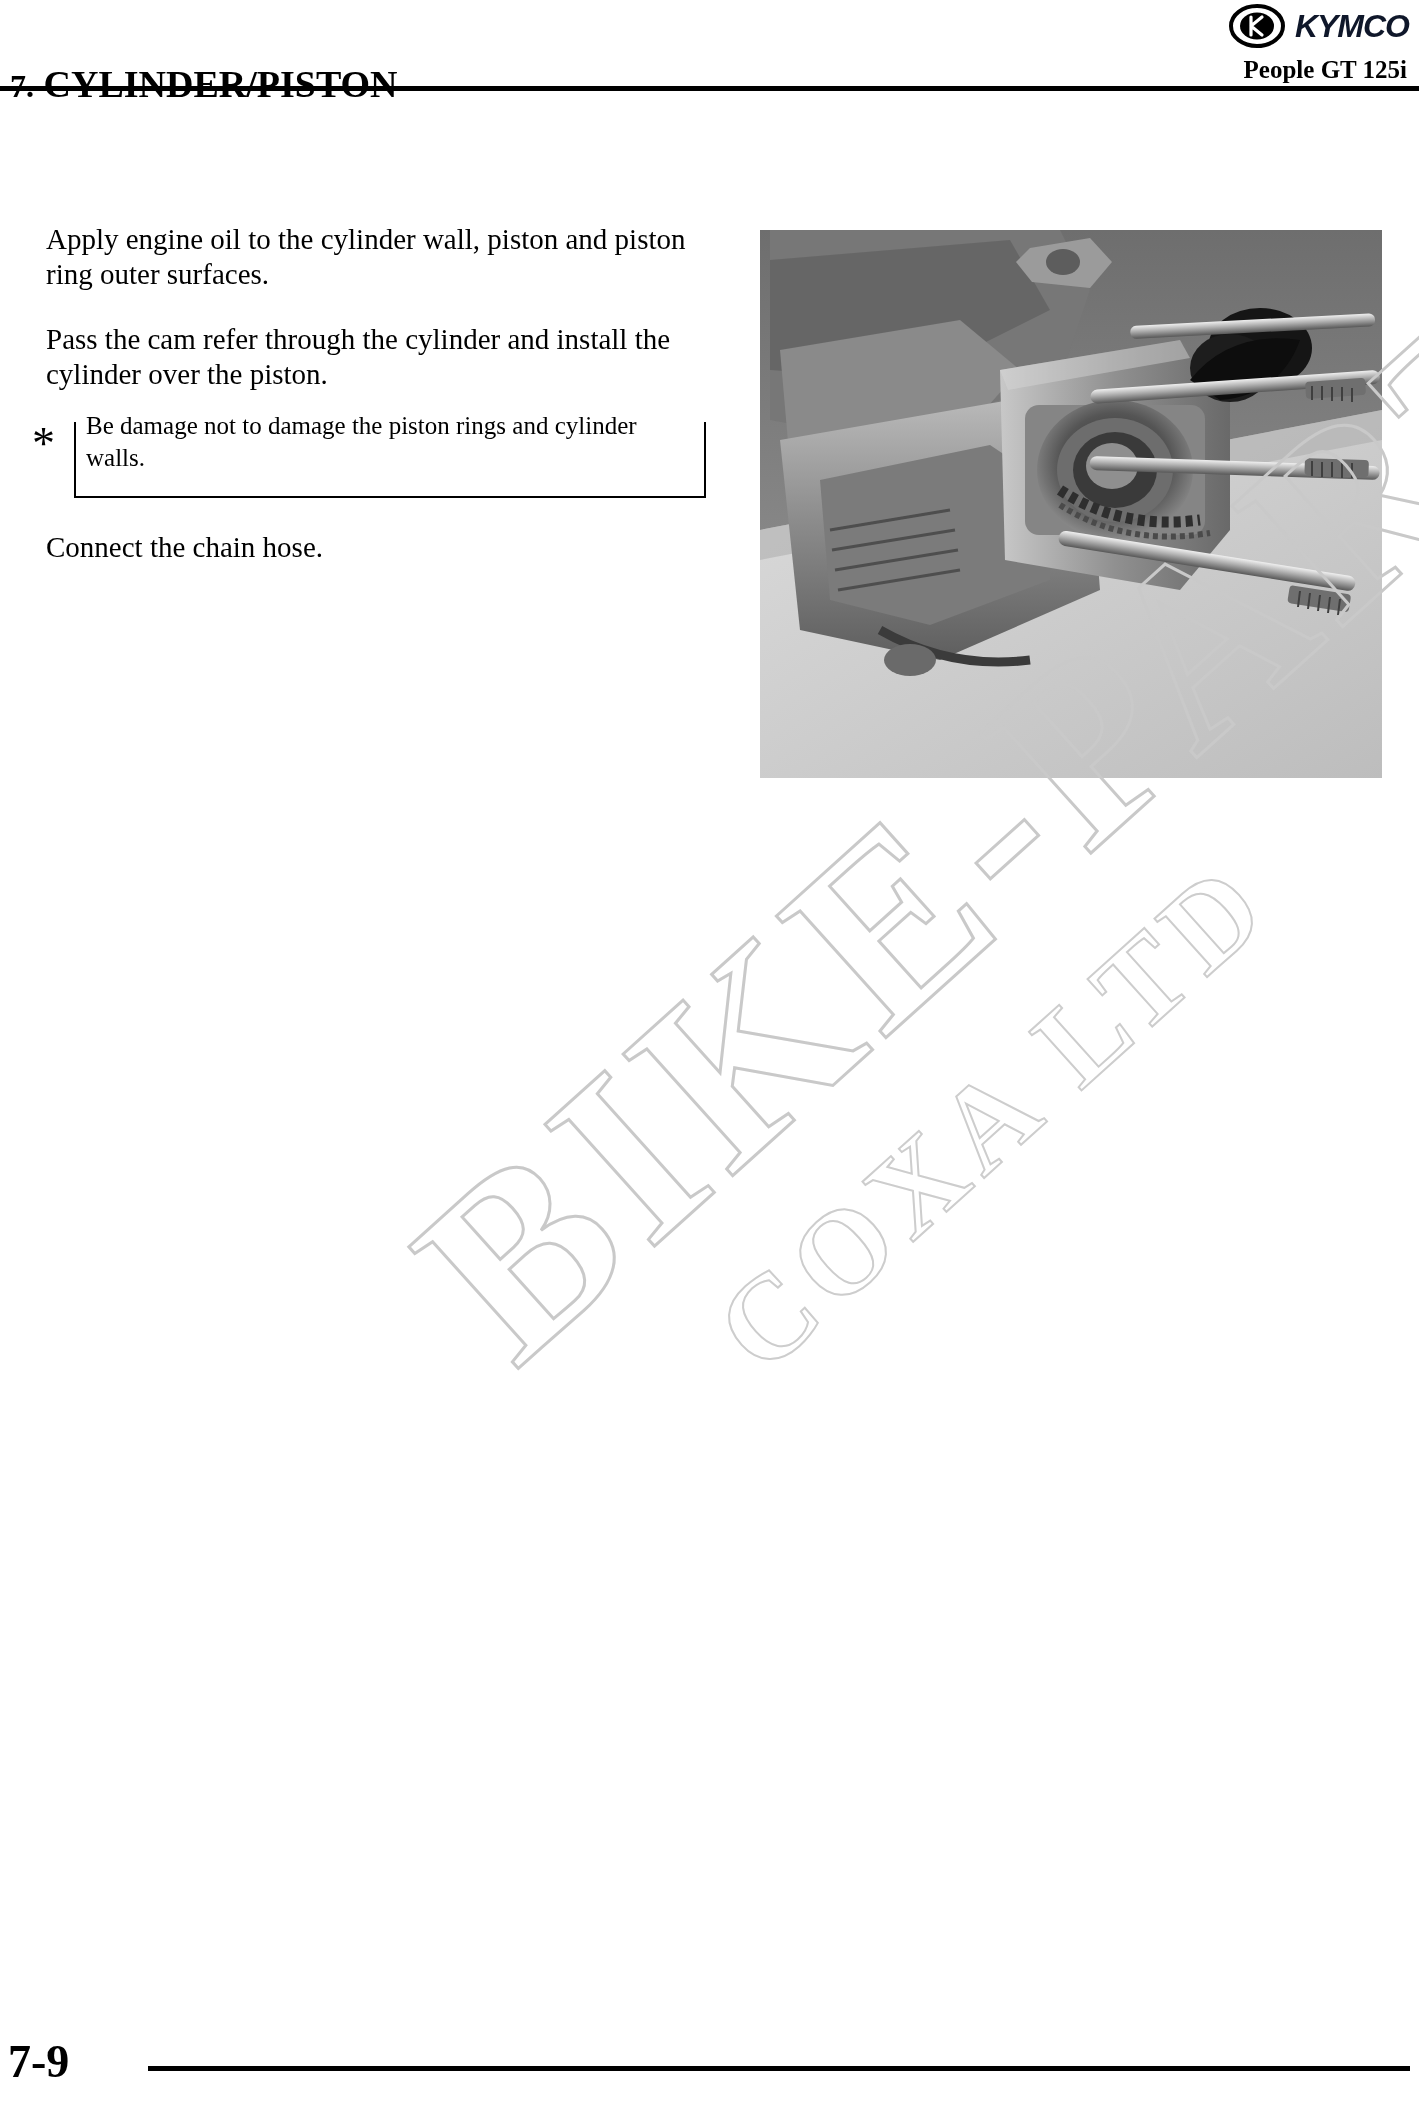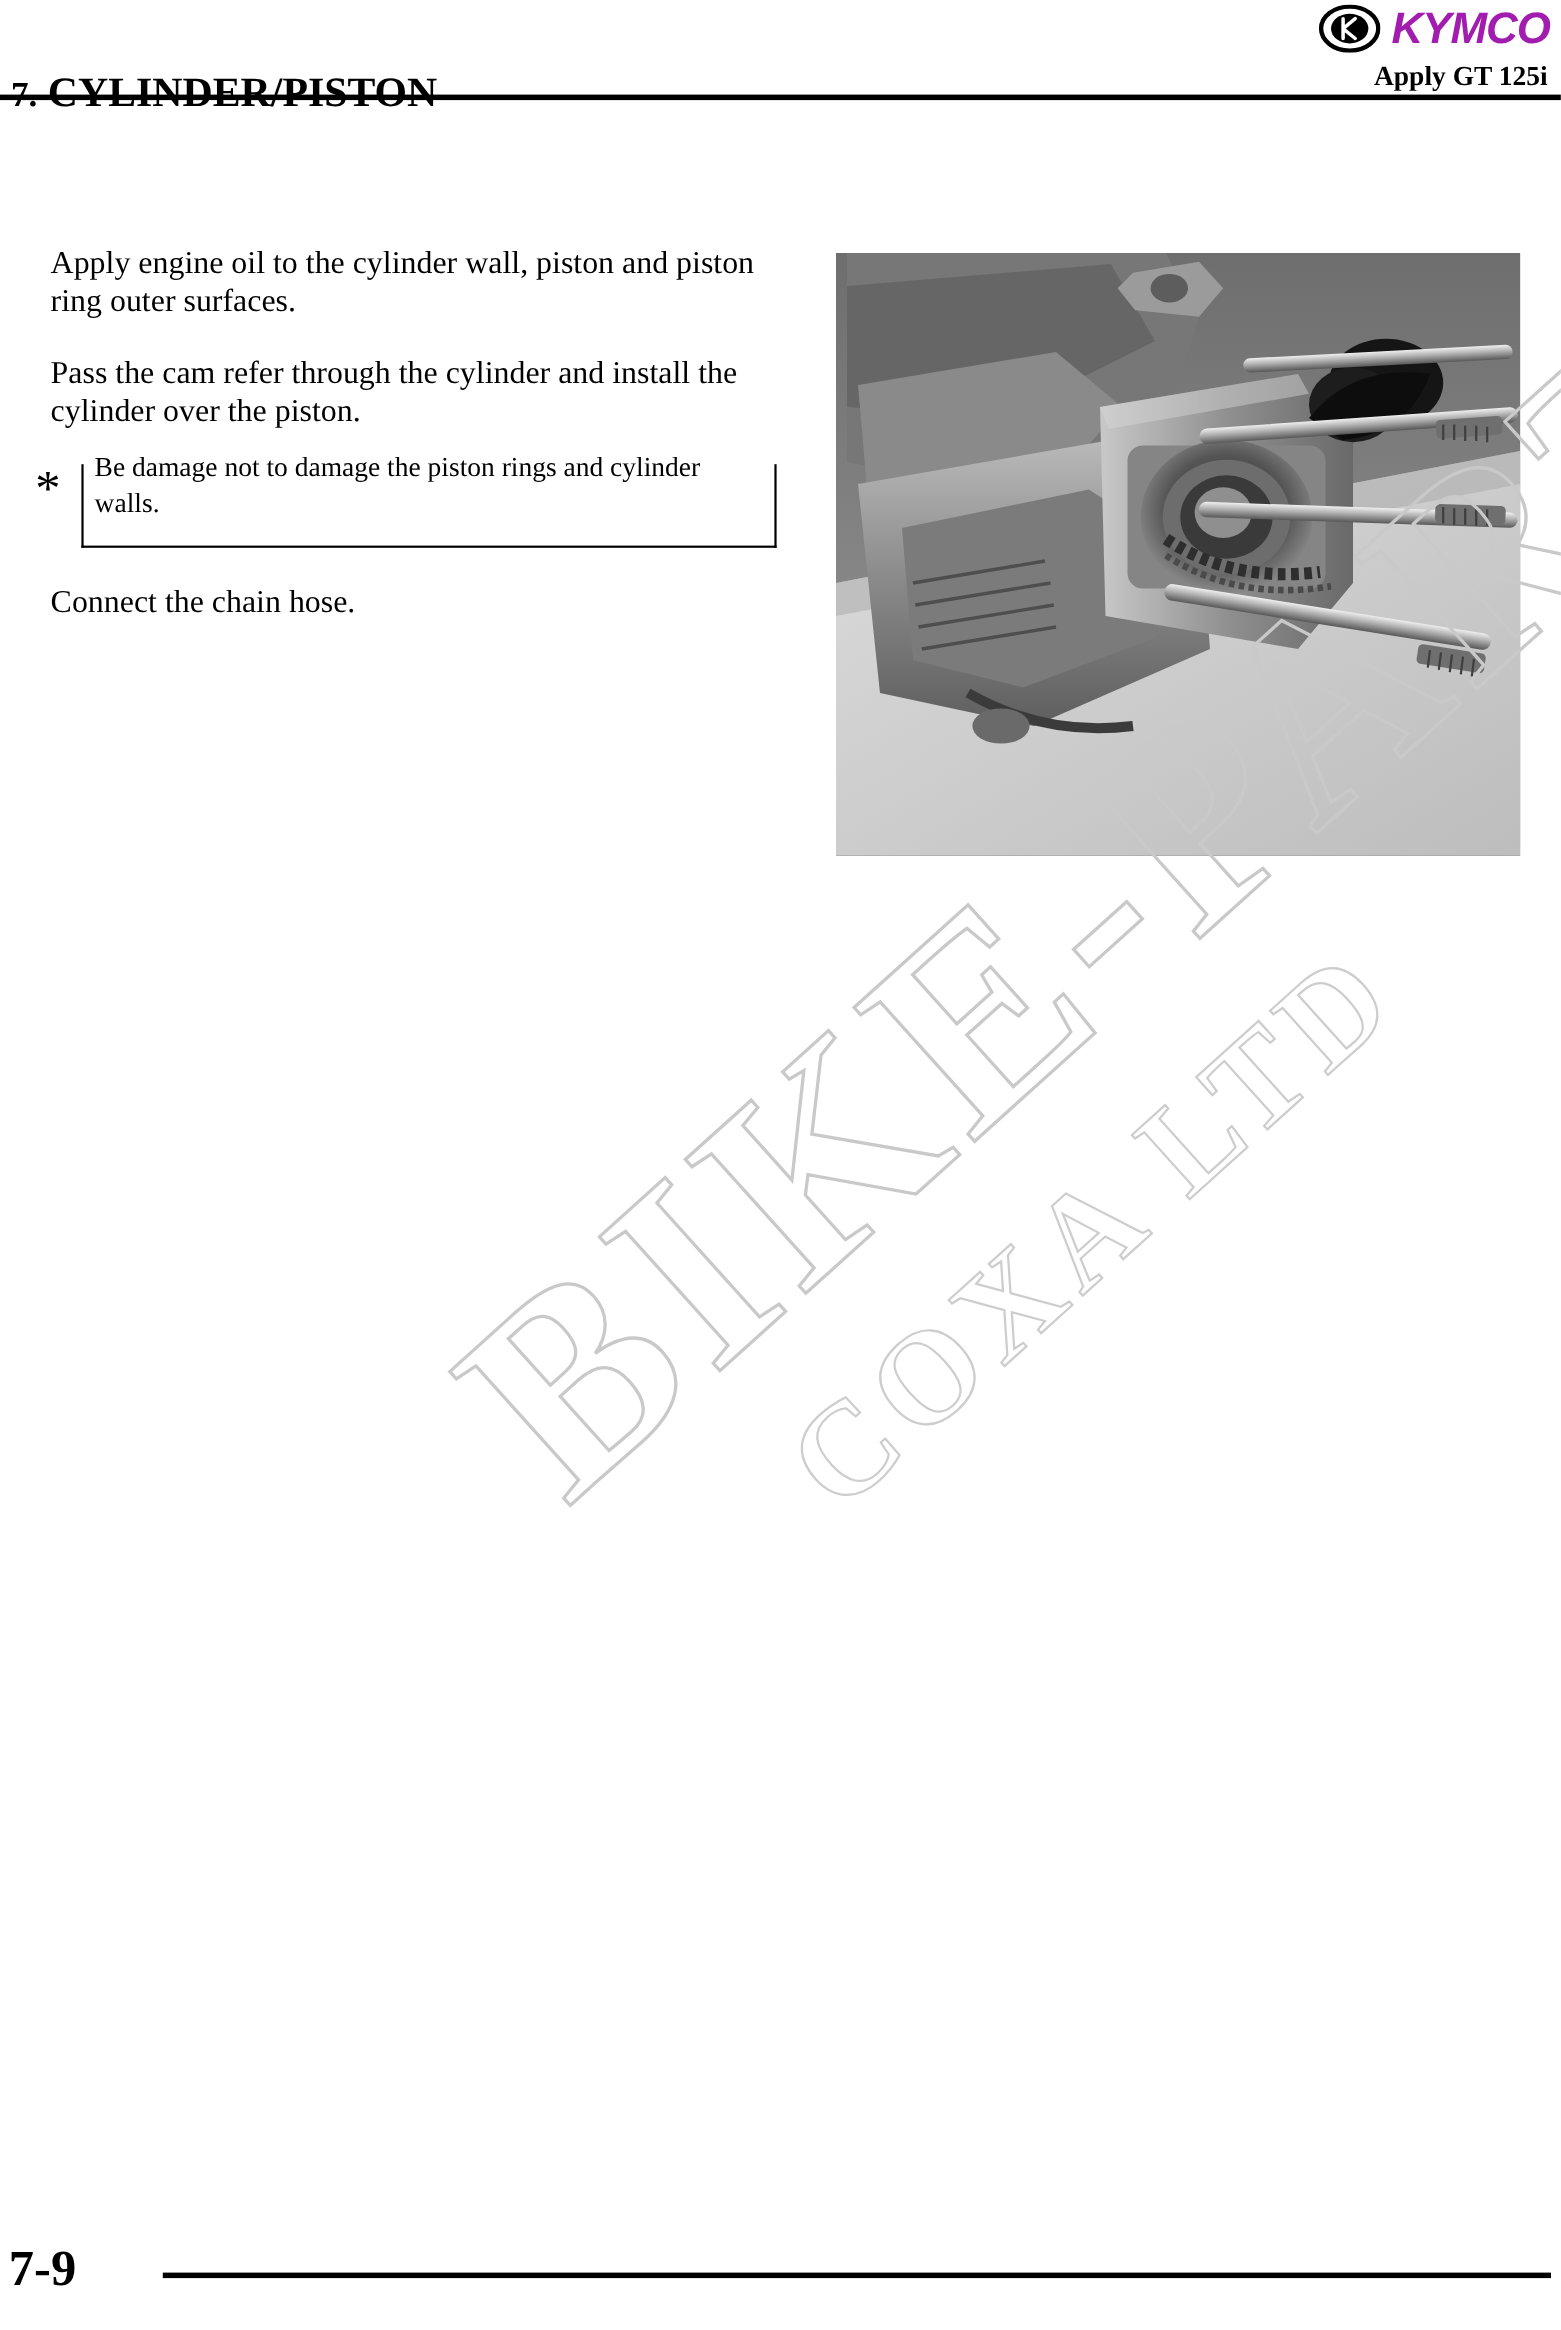--- a/index.html
+++ b/index.html
@@ -35,24 +35,24 @@
   .brand-mark {
     width: 56px;
     height: 44px;
     position: relative;
   }
   .brand-mark svg { display: block; }
   .brand-word {
     font-family: "Liberation Sans", sans-serif;
     font-weight: bold;
     font-style: italic;
-    font-size: 40px;
+    font-size: 32px;
     letter-spacing: -1px;
     line-height: 40px;
-    color: #a21caf;
+    color: #0f172a;
   }
   .header-rule {
     position: absolute;
     left: 0;
     top: 86px;
     width: 1419px;
     height: 5px;
     background: #000;
   }
   .chapter-title {
@@ -207,21 +207,21 @@
     <span class="brand-word">KYMCO</span>
   </div>
 
   <div class="header-rule"></div>
 
   <div class="chapter-title">
     <span class="chapter-num">7.</span>
     <span>CYLINDER/PISTON</span>
   </div>
 
-  <div class="model-name">Apply GT 125i</div>
+  <div class="model-name">People GT 125i</div>
 </div>
 
 <div class="text-column">
 
   <p class="para">Apply engine oil to the cylinder wall, piston and piston ring outer surfaces.</p>
 
   <p class="para">Pass the cam refer through the cylinder and install the cylinder over the piston.</p>
 
   <div class="caution-block">
     <span class="asterisk">*</span>

